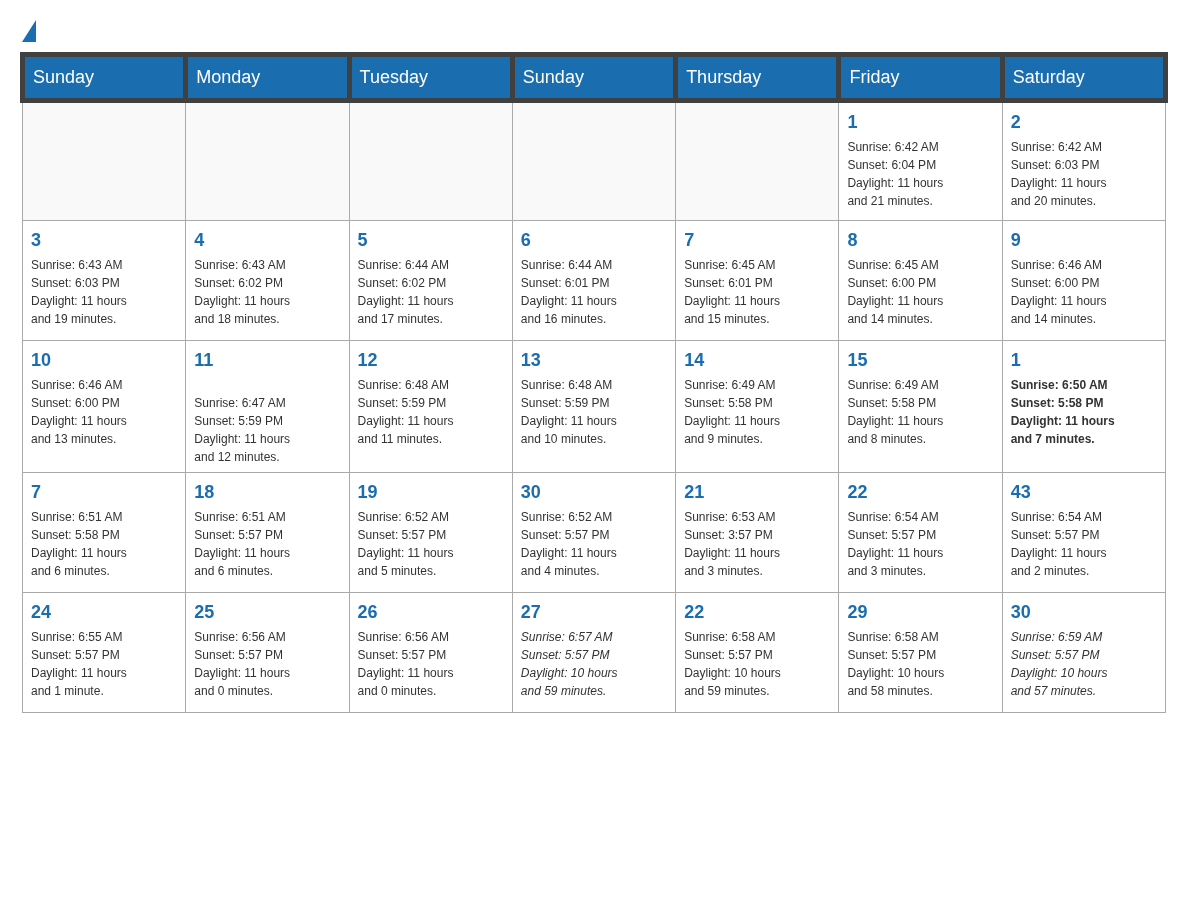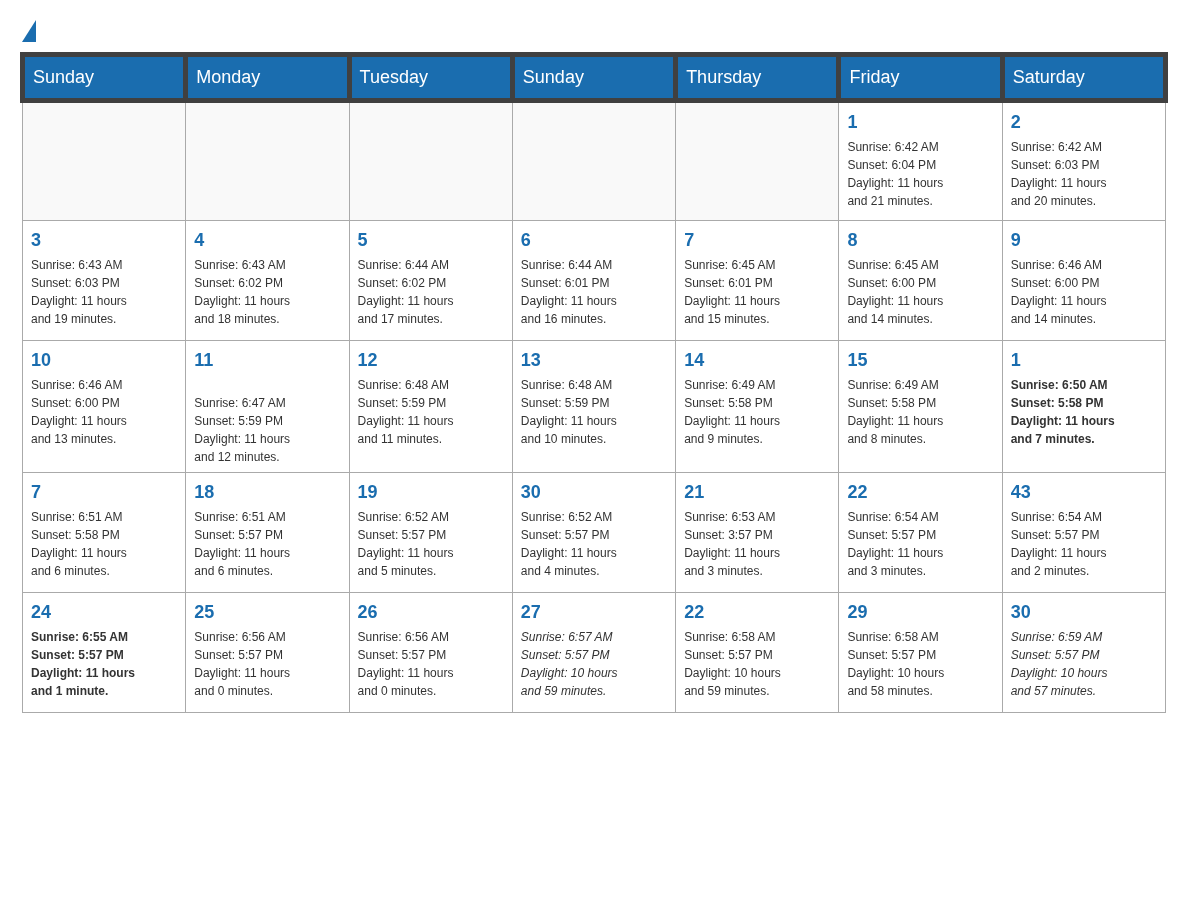--- a/index.html
+++ b/index.html
@@ -302,21 +302,21 @@
           <span class="day-number">43</span>
           <div class="day-info" style="white-space: pre-line;">Sunrise: 6:54 AM
 Sunset: 5:57 PM
 Daylight: 11 hours
 and 2 minutes.</div>
         </td>
       </tr>
       <tr>
         <td>
           <span class="day-number">24</span>
-          <div class="day-info" style="white-space: pre-line; font-weight: bold;">Sunrise: 6:55 AM
+          <div class="day-info" style="white-space: pre-line;">Sunrise: 6:55 AM
 Sunset: 5:57 PM
 Daylight: 11 hours
 and 1 minute.</div>
         </td>
         <td>
           <span class="day-number">25</span>
           <div class="day-info" style="white-space: pre-line;">Sunrise: 6:56 AM
 Sunset: 5:57 PM
 Daylight: 11 hours
 and 0 minutes.</div>

